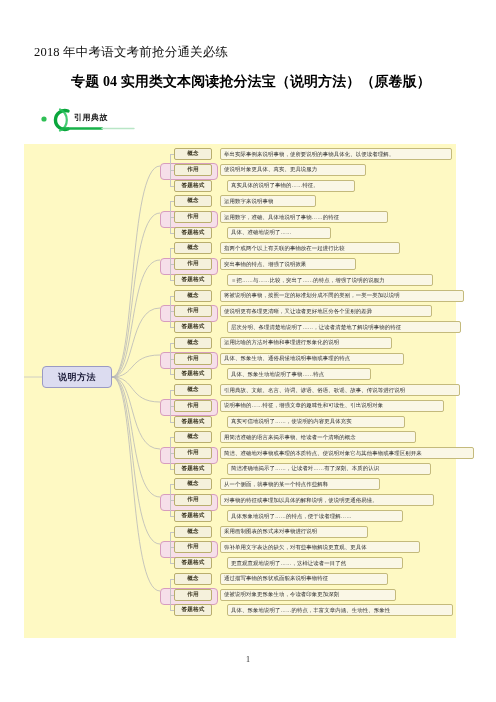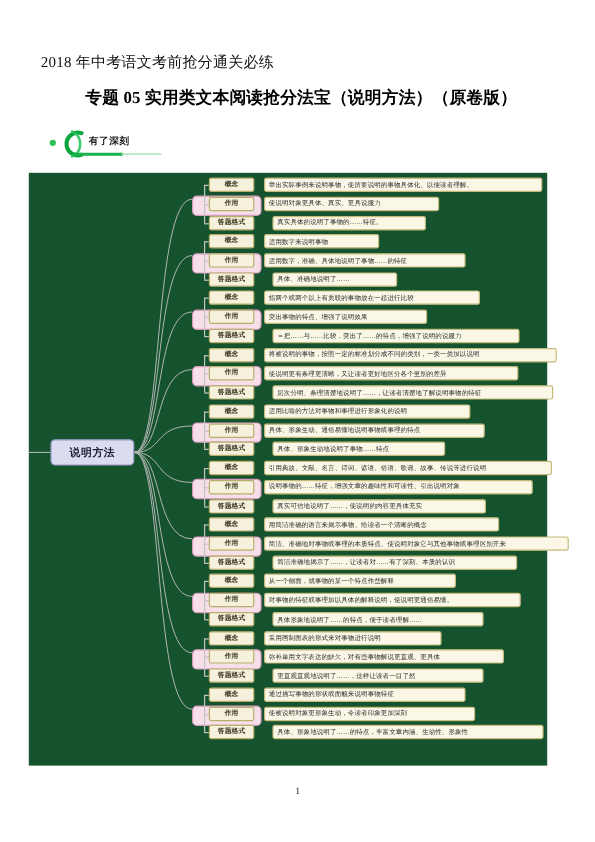--- a/index.html
+++ b/index.html
@@ -59,21 +59,21 @@
     font-family: "DejaVu Sans", sans-serif;
   }
 
   
   .map {
     position: absolute;
     left: 24px;
     top: 144px;
     width: 432px;
     height: 494px;
-    background: #14532d;
+    background: #fef9c3;
   }
   .map .edges {
     position: absolute;
     inset: 0;
     width: 432px;
     height: 494px;
     pointer-events: none;
   }
 
   
@@ -161,32 +161,32 @@
     font-family: "Liberation Serif", "DejaVu Serif", serif;
     font-size: 8px;
     color: #222;
   }
 </style>
 </head>
 <body>
 
 <div class="doc-header">
   <p class="doc-subtitle">2018 年中考语文考前抢分通关必练</p>
-  <p class="doc-title">专题 05  实用类文本阅读抢分法宝（说明方法）（原卷版）</p>
+  <p class="doc-title">专题 04  实用类文本阅读抢分法宝（说明方法）（原卷版）</p>
 </div>
 
 <div class="logo-row">
   <svg class="logo-svg" width="120" height="26" viewBox="0 0 120 26">
     <circle cx="6" cy="12" r="2.6" fill="#2fbf55"></circle>
     <path d="M30 4 A9.5 9.5 0 1 0 30 22" stroke="#0aa63c" stroke-width="3.4" fill="none" stroke-linecap="round"></path>
     <path d="M22 2.5 A11.5 11.5 0 0 1 22 23.5" stroke="#25c25a" stroke-width="2.2" fill="none" stroke-linecap="round" opacity="0.85"></path>
     <path d="M24 21.5 L64 21.5" stroke="#18b24a" stroke-width="2.4" stroke-linecap="round"></path>
     <path d="M64 21.5 L96 21.5" stroke="#b9e6c6" stroke-width="1.4" stroke-linecap="round"></path>
   </svg>
-  <span class="logo-text">有了深刻</span>
+  <span class="logo-text">引用典故</span>
 </div>
 
 <div class="map">
   <svg class="edges" viewBox="0 0 432 494">
     <g stroke="#b9b9b9" stroke-width="0.8" fill="none">
       <path d="M88 233 C112 233 104 22 136 22"></path>
       <path d="M88 233 C112 233 104 69 136 69"></path>
       <path d="M88 233 C112 233 104 116 136 116"></path>
       <path d="M88 233 C112 233 104 164 136 164"></path>
       <path d="M88 233 C112 233 104 211 136 211"></path>

